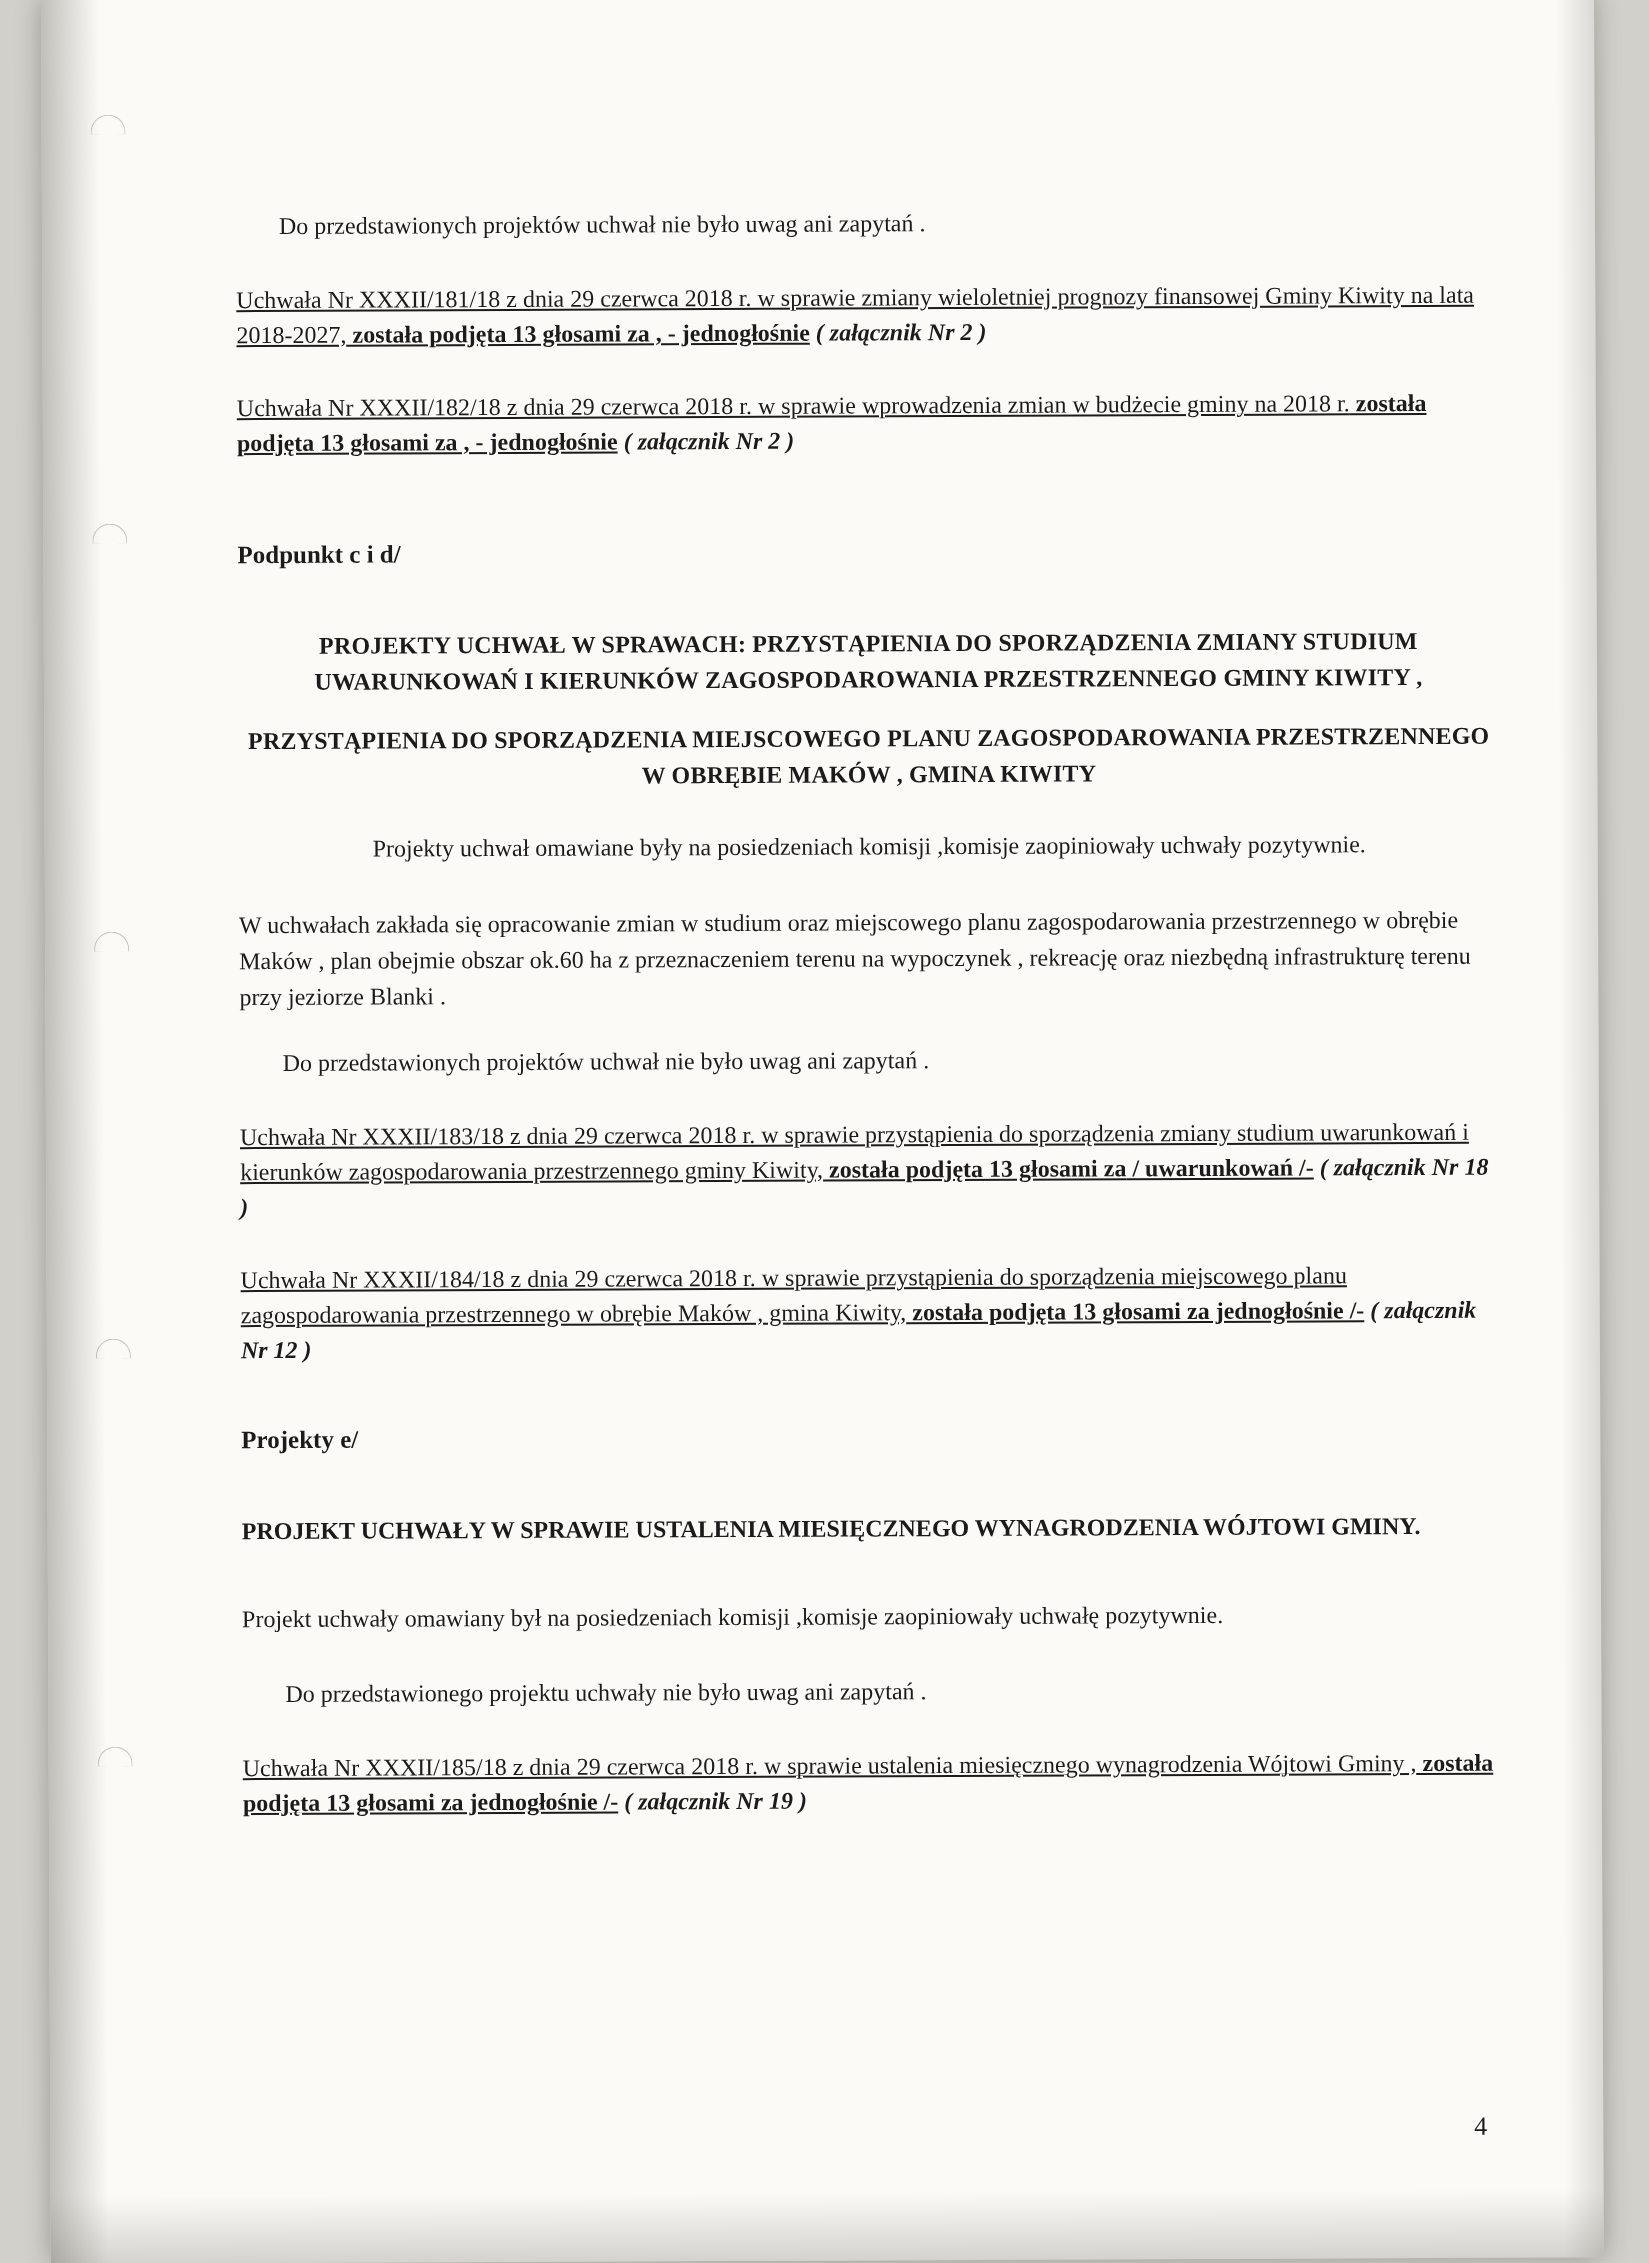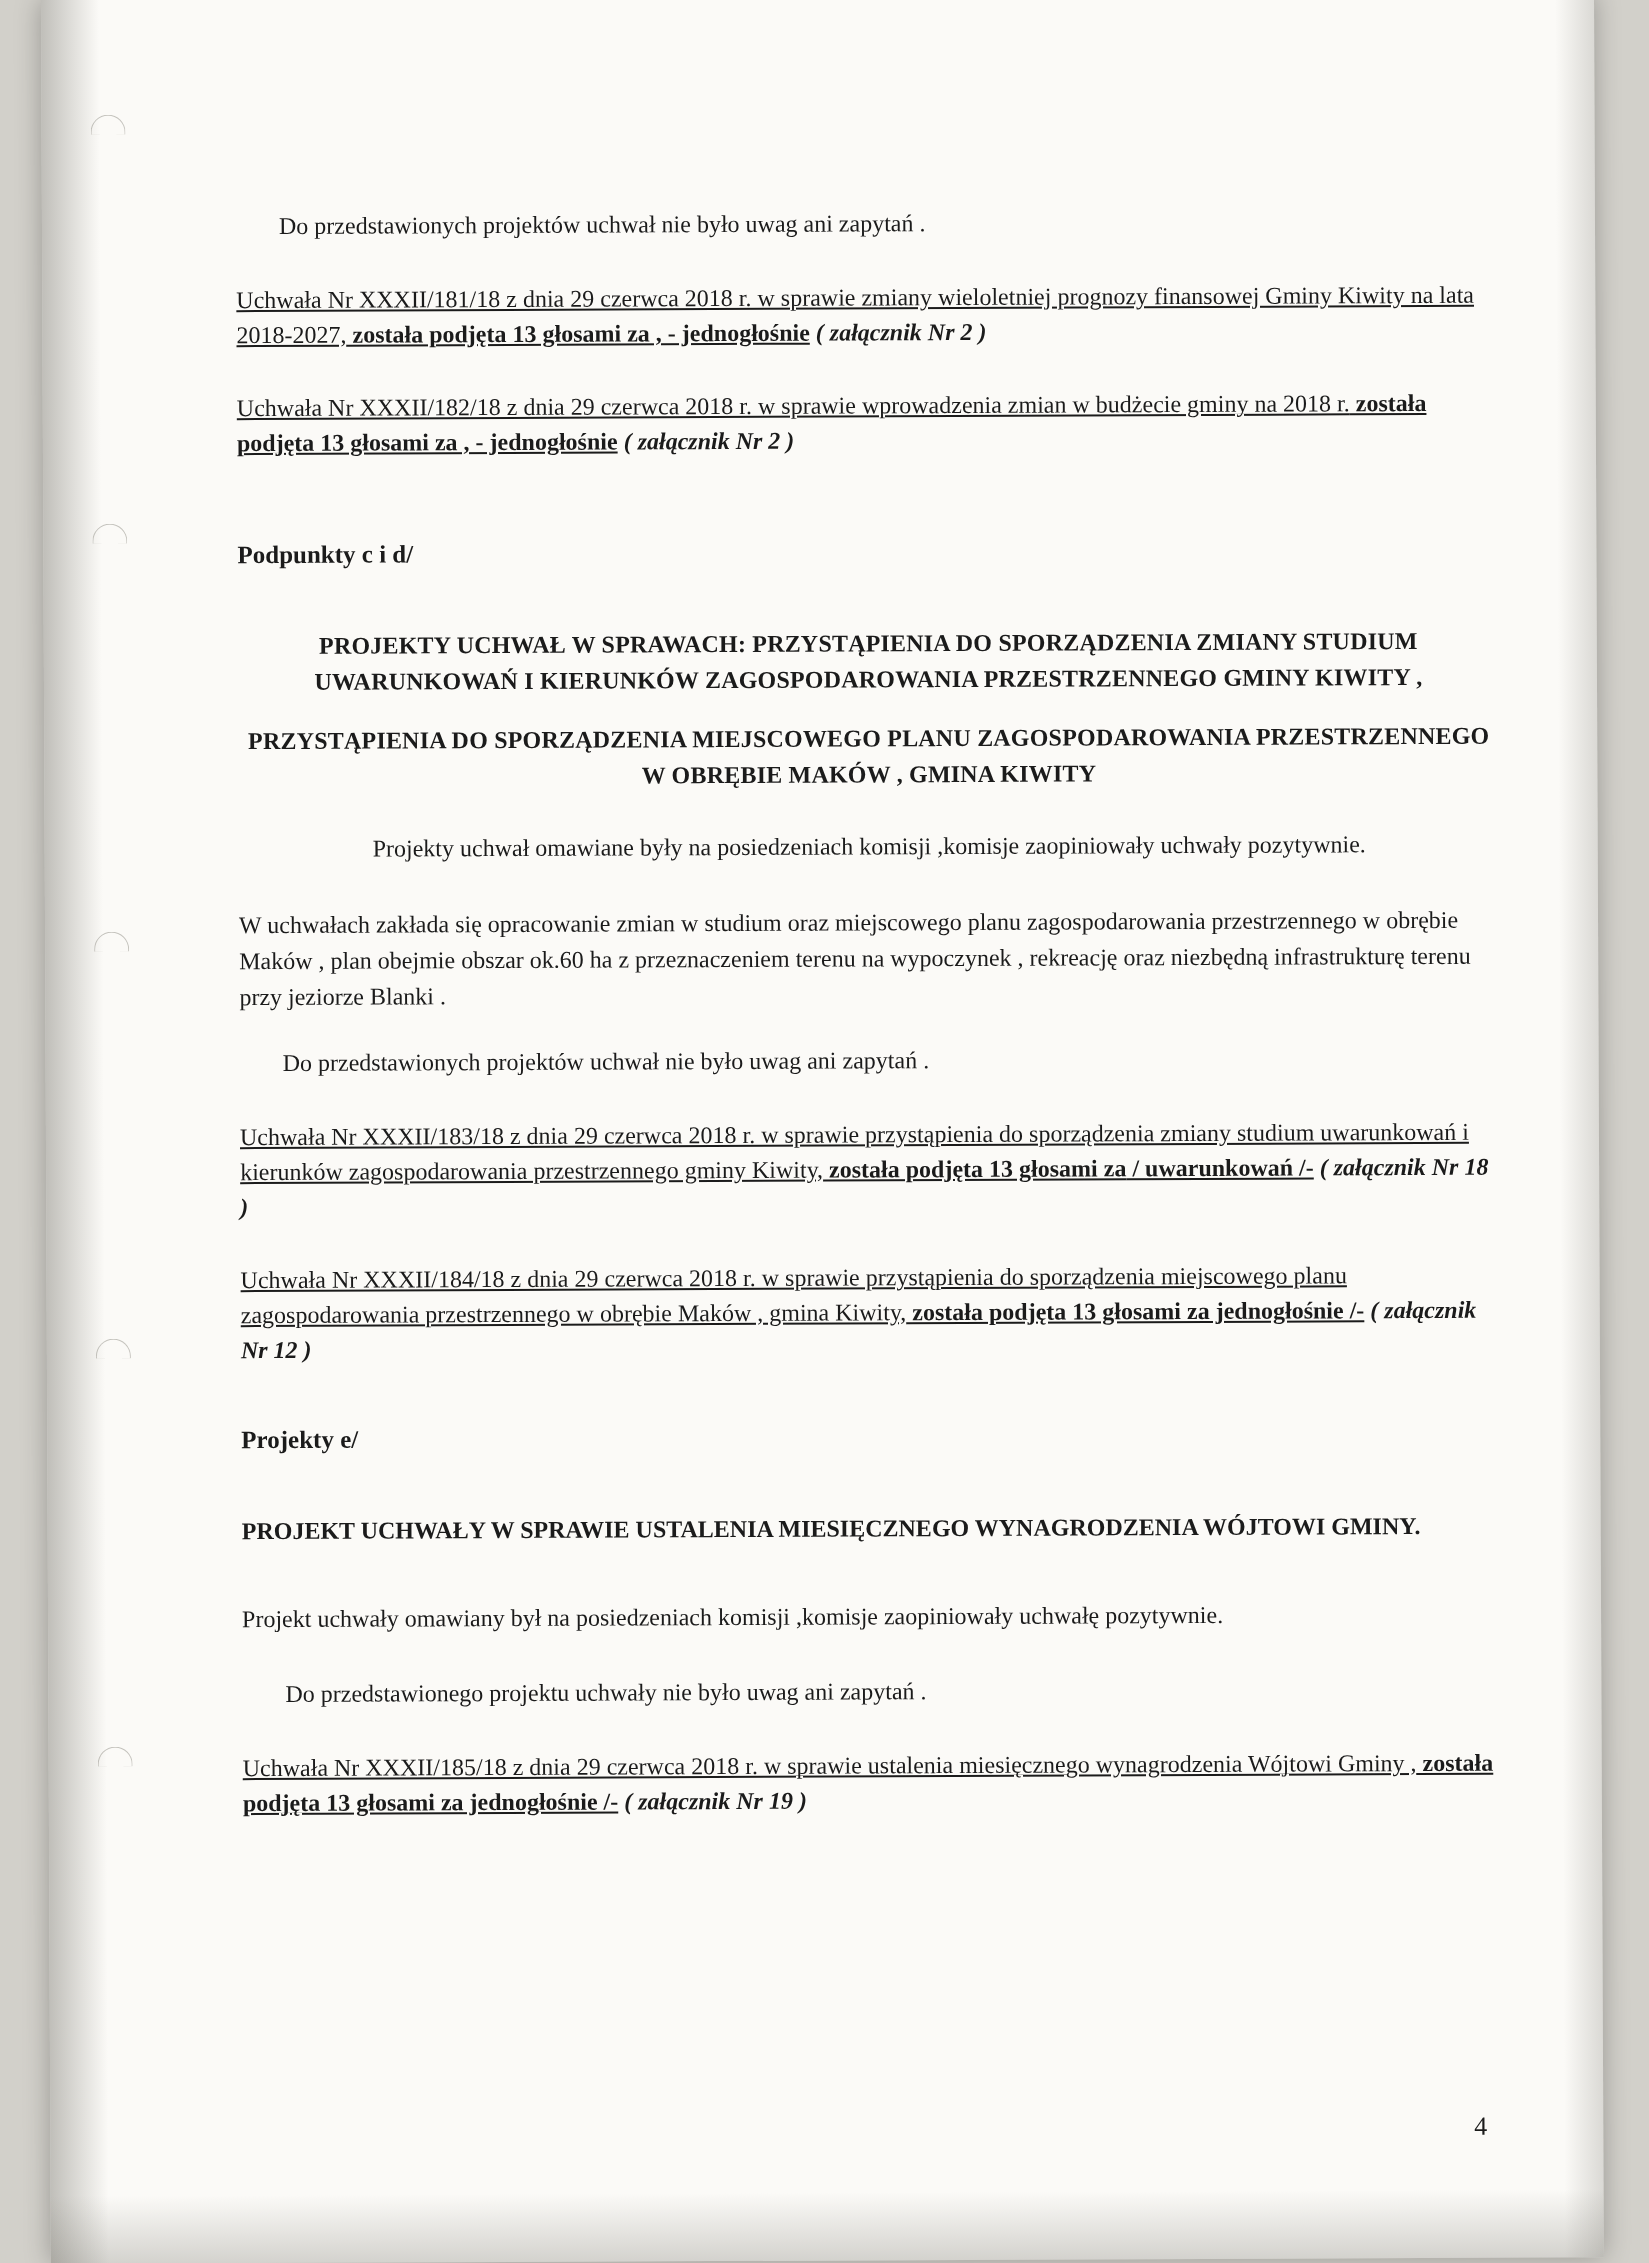--- a/index.html
+++ b/index.html
@@ -147,21 +147,21 @@
 
     <div class="gap-sm"></div>
 
     <p class="p tight">
       <span class="u">Uchwała Nr XXXII/182/18 z dnia 29 czerwca 2018 r. w sprawie wprowadzenia zmian w budżecie gminy na 2018 r.</span><span class="u b">  została podjęta 13 głosami za , - jednogłośnie</span><span class="bi"> ( załącznik Nr 2 )</span>
     </p>
 
     <div class="gap-lg"></div>
 
     <p class="heading-sub">
-      <span>Podpunkty c i d/</span>
+      <span>Podpunkt c i d/</span>
     </p>
 
     <div class="gap-md"></div>
 
     <p class="heading-block">
       <span>PROJEKTY UCHWAŁ W SPRAWACH: PRZYSTĄPIENIA DO SPORZĄDZENIA ZMIANY STUDIUM UWARUNKOWAŃ I KIERUNKÓW ZAGOSPODAROWANIA PRZESTRZENNEGO GMINY KIWITY ,</span>
     </p>
 
     <p class="heading-block">
       <span>PRZYSTĄPIENIA DO SPORZĄDZENIA MIEJSCOWEGO PLANU ZAGOSPODAROWANIA PRZESTRZENNEGO W OBRĘBIE MAKÓW , GMINA KIWITY</span>

